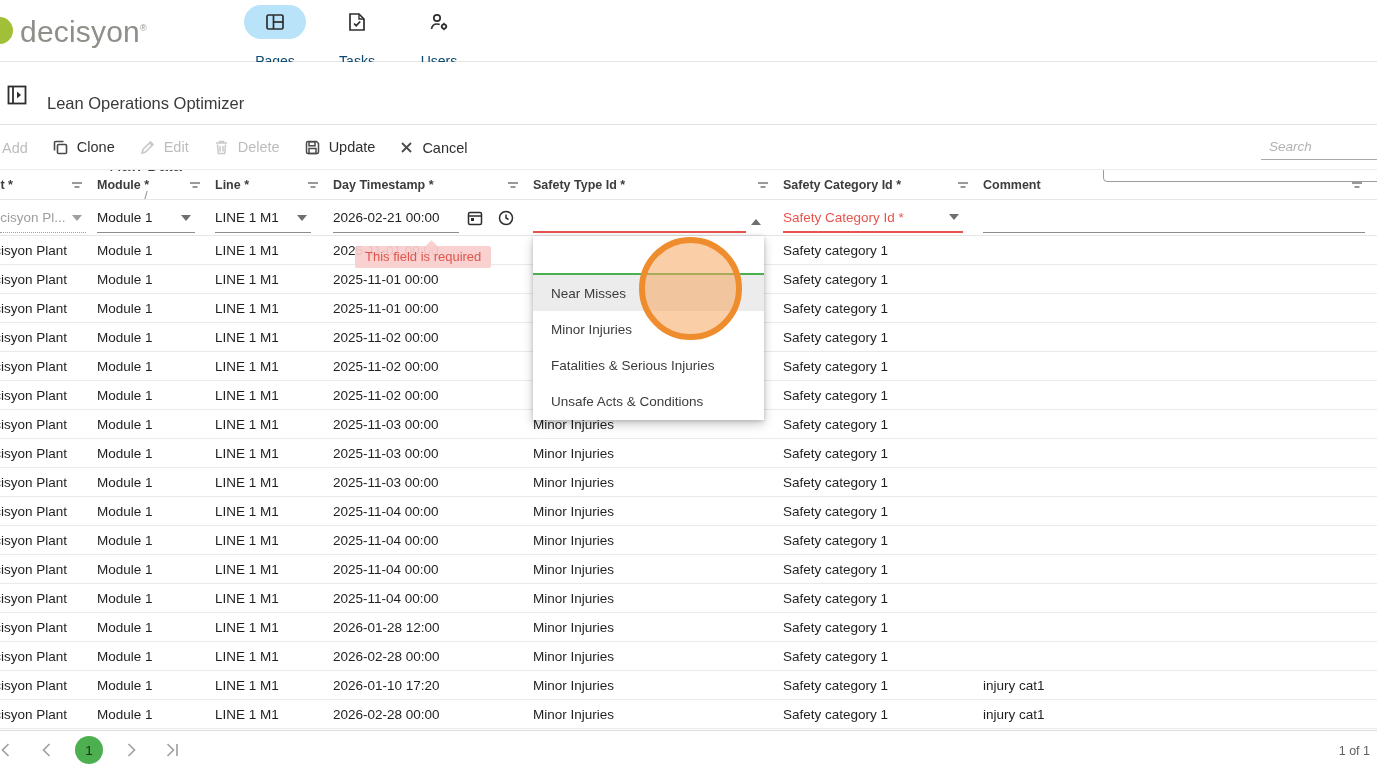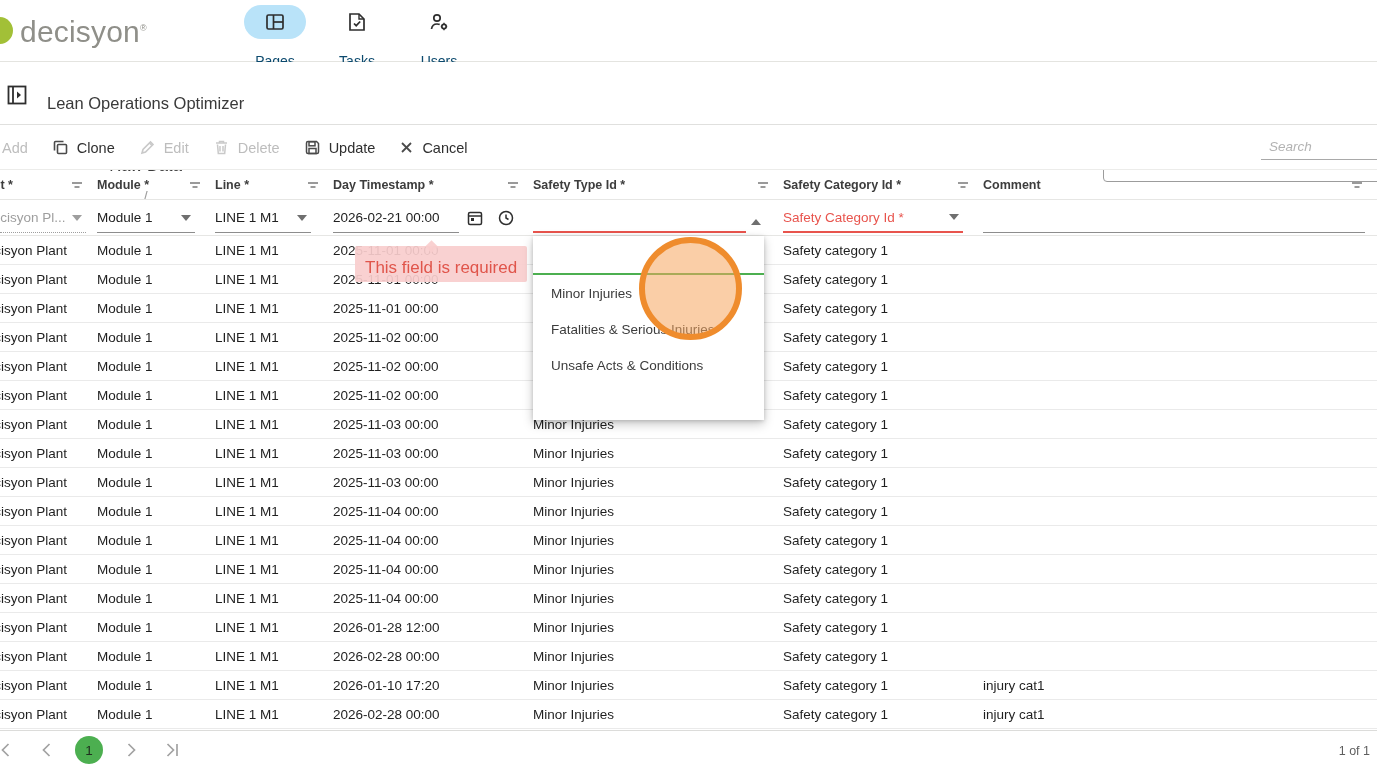--- a/index.html
+++ b/index.html
@@ -24,21 +24,21 @@
   .breadcrumb { position:absolute; left:47px; top:32px; display:flex; gap:13px; font-size:16.5px; color:#3a3a3a; align-items:center;flex-direction:column; }
   .crumb-sep { color:#9e9e9e; font-size:15px; }
   .crumb-item { cursor:pointer; }
   .org-field { position:absolute; left:1103px; top:75px; width:290px; height:45px; border:1px solid #9c9c9c; border-radius:4px; background:#fff; cursor:pointer; }
   .org-label { position:absolute; top:-8px; left:11px; background:#fff; padding:0 5px; font-size:11.5px; color:#6e6e6e; }
   .org-value { padding:11px 0 0 13px; font-size:15px; color:#3c3c3c; }
 
   
   .toolbar { position:absolute; left:0; top:125px; width:100%; height:45px; border-bottom:1px solid #ececea; background:#fff; }
   .tb-buttons { position:absolute; left:2px; top:0; height:45px; display:flex; align-items:center; gap:24px; }
-  .tb-btn { display:flex; align-items:center; gap:8px; font-size:14.5px; color:#2f2f2f; cursor:pointer; white-space:nowrap; }
+  .tb-btn { display:flex; align-items:flex-start; gap:8px; font-size:14.5px; color:#2f2f2f; cursor:pointer; white-space:nowrap; }
   .tb-btn svg { stroke:#4a4a4a; }
   .tb-btn.disabled { color:#bdbdbd; cursor:default; }
   .tb-btn.disabled svg { stroke:#c9c9c9; }
   .search-box { position:absolute; right:0; top:10px; width:116px;margin-left:8px; }
   .search-box input { width:100%; border:none; border-bottom:1px solid #a9a9a9; outline:none; font-style:italic; font-size:13.5px; color:#555; padding:4px 8px 5px; font-family:"Liberation Sans",sans-serif; }
   .search-box input::placeholder { color:#b3b3b3; }
 
   
   .grid-cols { display:grid; grid-template-columns:97px 118px 118px 200px 250px 200px 1fr; }
   .thead { position:absolute; left:0; top:170px; width:1377px; height:30px; align-items:center; border-bottom:1px solid #e6e6e4; }
@@ -92,21 +92,21 @@
   .dd-filter input { border:none; outline:none; width:100%; font-size:13.5px; font-family:"Liberation Sans",sans-serif; }
   .dd-option { height:36px; display:flex; align-items:center; padding-left:18px; font-size:13.5px; color:#3c3c3c; cursor:pointer; white-space:nowrap; }
   .dd-option.highlighted { background:#ececec; }
 
   
   .click-circle { position:absolute; left:639px; top:237px; width:103px; height:103px; border-radius:50%;
     border:6px solid var(--pointer_orange); background:var(--pointer_orange_fill); z-index:7; }
 
   
   .req-tooltip { position:absolute; left:355px; top:246px; z-index:4; background:var(--tooltip_bg); color:var(--tooltip_text);
-    font-size:17px; padding:12px 10px 4px; border-radius:2px; }
+    font-size:13px; padding:3px 10px 4px; border-radius:2px; }
   .req-tooltip::before { content:""; position:absolute; top:-4px; left:72px; width:9px; height:9px; background:var(--tooltip_bg); transform:rotate(45deg); }
 </style>
 </head>
 <body>
 
 <div class="app">
 
   <div class="app-header">
     <div class="logo">
       <span class="logo-circle"></span>
@@ -529,20 +529,21 @@
     <span class="pager-info">1 of 1</span>
   </div>
 
   <div class="req-tooltip">This field is required</div>
 
   <div class="dropdown-panel">
     <div class="dd-filter">
       <input type="text" value="" style="">
     </div>
     <div>
+        <div class="dd-option highlighted">Near Misses</div>
         <div class="dd-option">Minor Injuries</div>
         <div class="dd-option">Fatalities &amp; Serious Injuries</div>
         <div class="dd-option">Unsafe Acts &amp; Conditions</div>
       </div>
   </div>
 
   <div class="click-circle"></div>
 
 </div>
 

